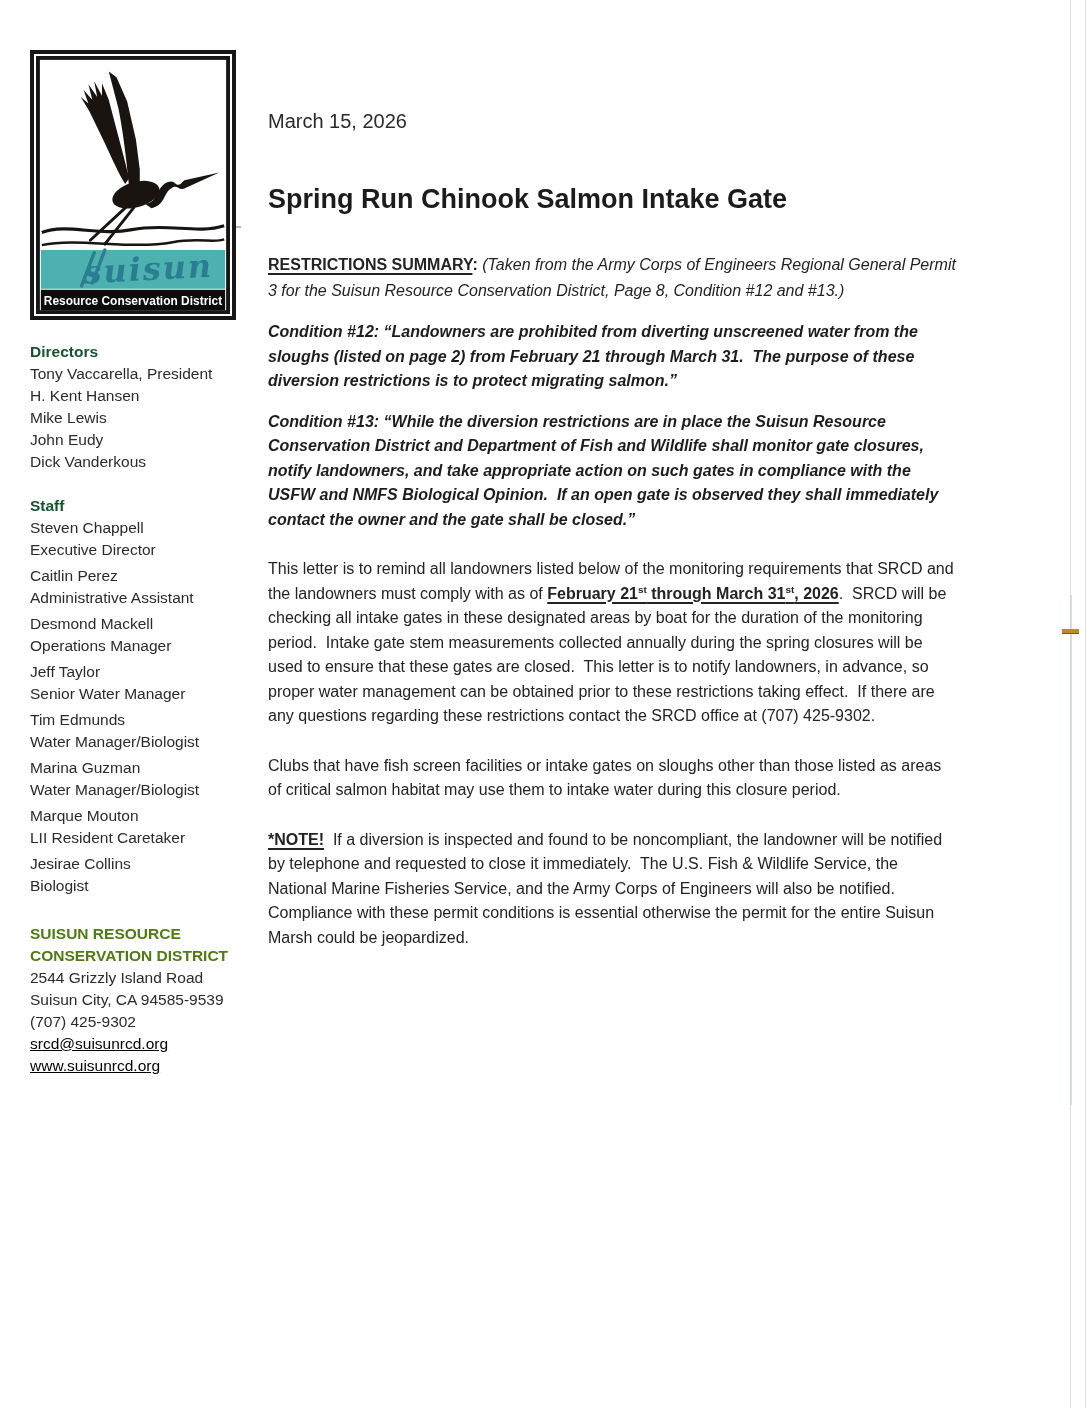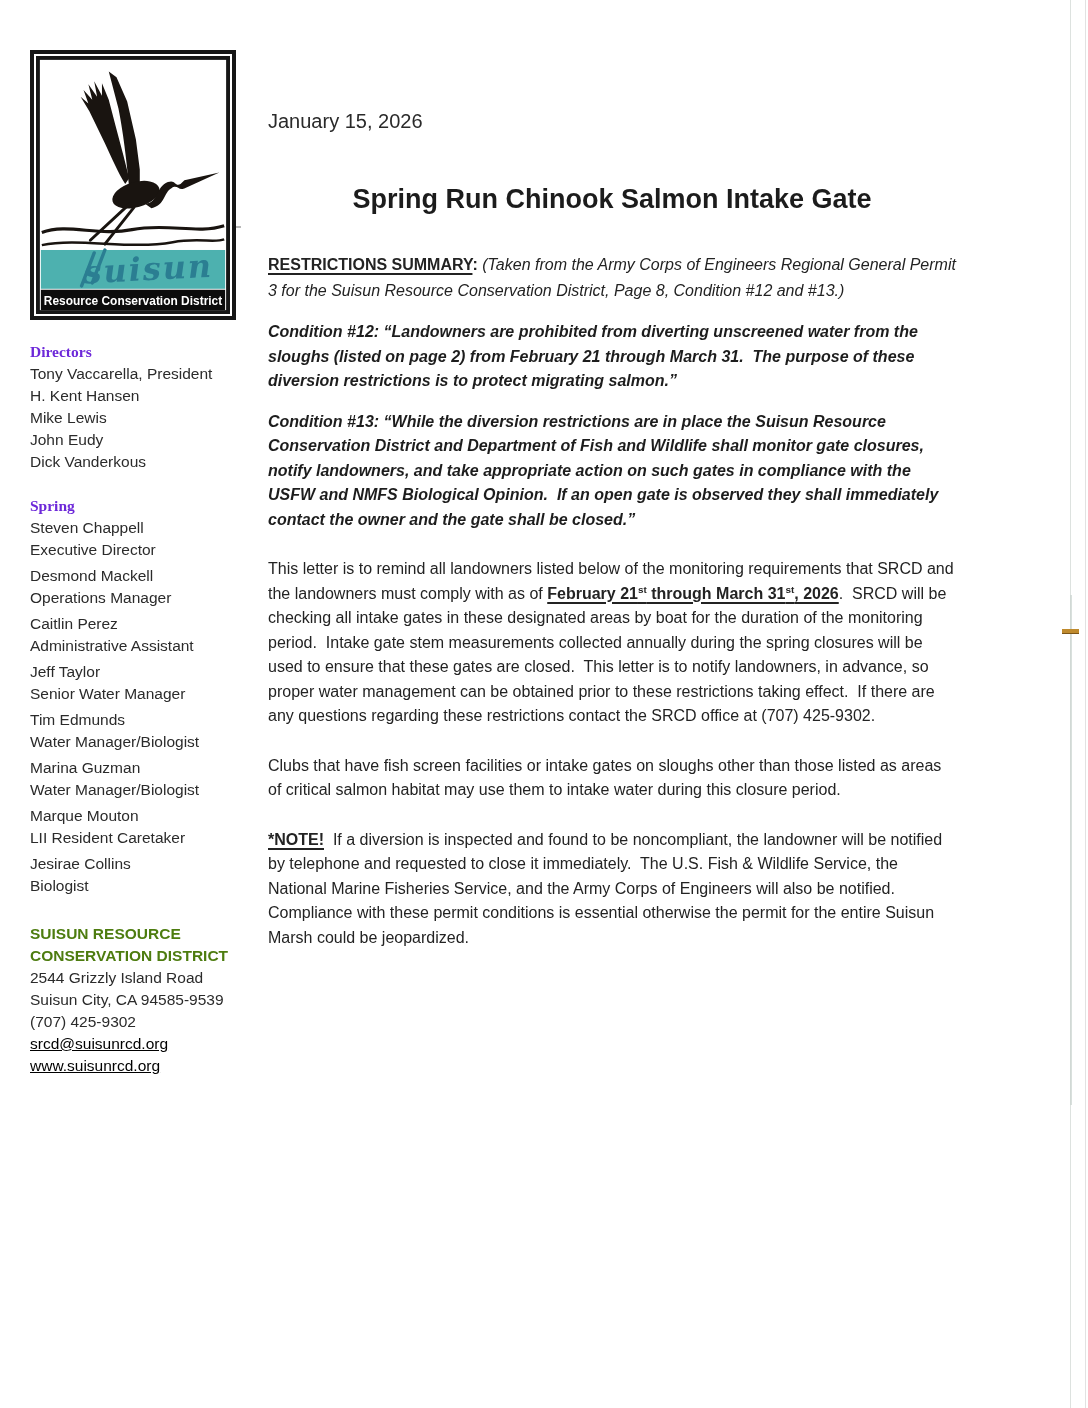--- a/index.html
+++ b/index.html
@@ -8,29 +8,29 @@
     font-family:"Liberation Sans", sans-serif;color:#1f1f1f;
   }
   
   .left-col{position:absolute;left:30px;top:50px;width:214px;}
   .logo-box{
     width:194px;border:4px solid #161616;background:#fff;padding:2px;
   }
   .logo-box svg{display:block;}
   .sidebar{margin-top:21px;font-size:15.5px;line-height:22px;color:#2b2b2b;}
   .sb-section{margin-bottom:22px;}
-  .sb-header{font-weight:bold;color:#6d28d9;font-family:Liberation Serif, serif;}
+  .sb-header{font-weight:bold;color:#14532d;}
   .sb-pair{margin-bottom:4px;}
   .org-block{margin-top:26px;}
   .org-name{font-weight:bold;color:#4d7c0f;}
   .org-link{color:#000000;text-decoration:underline;cursor:pointer;}
   
   .letter-col{position:absolute;left:268px;top:0;width:688px;}
   .date-line{margin-top:110px;font-size:20px;color:#2a2a2a;}
-  .doc-title{margin-top:50px;font-size:27px;line-height:33px;font-weight:bold;color:#1c1c1c;text-align:center;}
+  .doc-title{margin-top:50px;font-size:27px;line-height:33px;font-weight:bold;color:#1c1c1c;}
   .para{white-space:pre-wrap;font-size:16px;line-height:24.5px;color:#232323;}
   .p-summary{margin-top:36px;line-height:26px;}
   .p-cond{margin-top:16px;font-weight:bold;font-style:italic;color:#1d1d1d;}
   .p-body{margin-top:25px;}
   .u{text-decoration:underline;text-decoration-thickness:2px;text-underline-offset:3px;}
   .b{font-weight:bold;}
   .i{font-style:italic;}
   sup{font-size:0.62em;line-height:0;}
   
   .scan-vline{position:absolute;left:1070px;top:0;width:1px;height:1408px;background:#dde2df;}
@@ -79,32 +79,32 @@
       <div class="sb-header">Directors</div>
       <div>Tony Vaccarella, President</div>
       <div>H. Kent Hansen</div>
       <div>Mike Lewis</div>
       <div>John Eudy</div>
       <div>Dick Vanderkous</div>
     </div>
 
 
     <div class="sb-section">
-      <div class="sb-header">Spring</div>
+      <div class="sb-header">Staff</div>
       <div class="sb-pair">
           <div>Steven Chappell</div>
           <div>Executive Director</div>
         </div>
       <div class="sb-pair">
+          <div>Caitlin Perez</div>
+          <div>Administrative Assistant</div>
+        </div>
+      <div class="sb-pair">
           <div>Desmond Mackell</div>
           <div>Operations Manager</div>
-        </div>
-      <div class="sb-pair">
-          <div>Caitlin Perez</div>
-          <div>Administrative Assistant</div>
         </div>
       <div class="sb-pair">
           <div>Jeff Taylor</div>
           <div>Senior Water Manager</div>
         </div>
       <div class="sb-pair">
           <div>Tim Edmunds</div>
           <div>Water Manager/Biologist</div>
         </div>
       <div class="sb-pair">
@@ -128,21 +128,21 @@
       <div>Suisun City, CA 94585-9539</div>
       <div>(707) 425-9302</div>
       <div><span class="org-link">srcd@suisunrcd.org</span></div>
       <div><span class="org-link">www.suisunrcd.org</span></div>
     </div>
   </div>
 </div>
 
 <div class="letter-col">
 
-  <div class="date-line">January 15, 2026</div>
+  <div class="date-line">March 15, 2026</div>
 
   <div class="doc-title">
     <div>Spring Run Chinook Salmon Intake Gate</div>
   </div>
 
   <div class="para p-summary"><span class="b u">RESTRICTIONS SUMMARY</span><span class="b">:</span><span class="i"> (Taken from the Army Corps of Engineers Regional General Permit 3 for the Suisun Resource Conservation District, Page 8, Condition #12 and #13.)</span></div>
 
   <div class="para p-cond">Condition #12: “Landowners are prohibited from diverting unscreened water from the sloughs (listed on page 2) from February 21 through March 31.  The purpose of these diversion restrictions is to protect migrating salmon.”</div>
 
   <div class="para p-cond">Condition #13: “While the diversion restrictions are in place the Suisun Resource Conservation District and Department of Fish and Wildlife shall monitor gate closures, notify landowners, and take appropriate action on such gates in compliance with the USFW and NMFS Biological Opinion.  If an open gate is observed they shall immediately contact the owner and the gate shall be closed.”</div>

